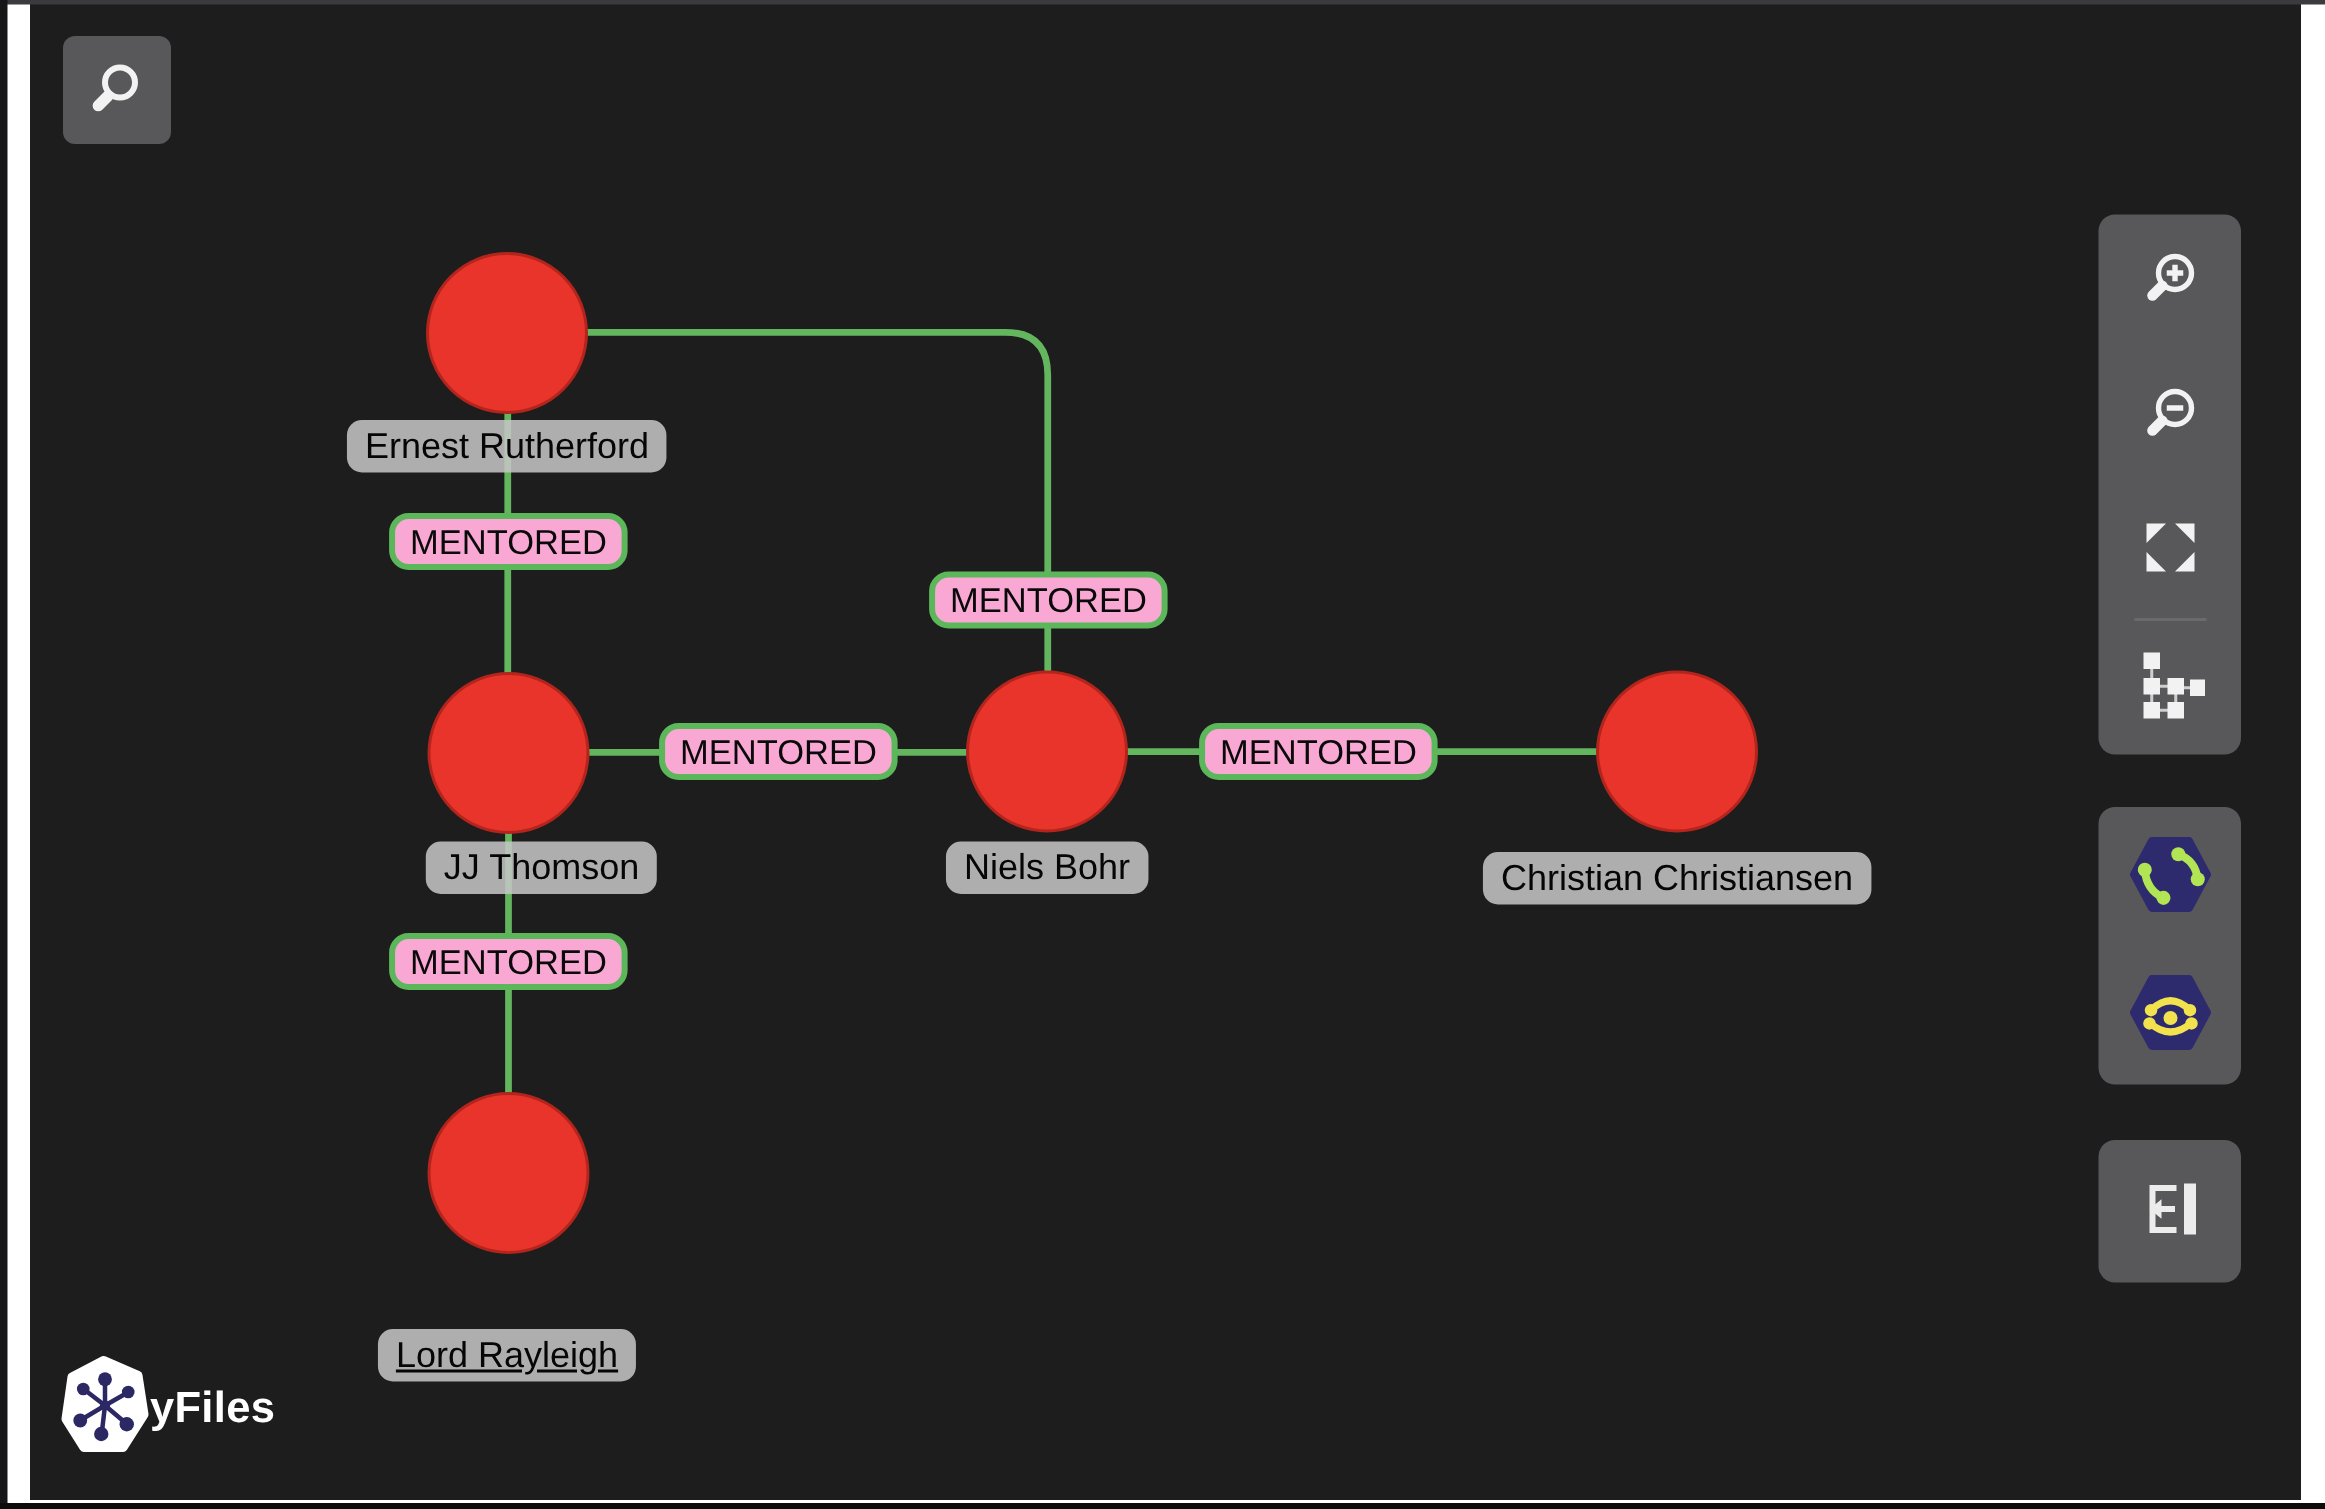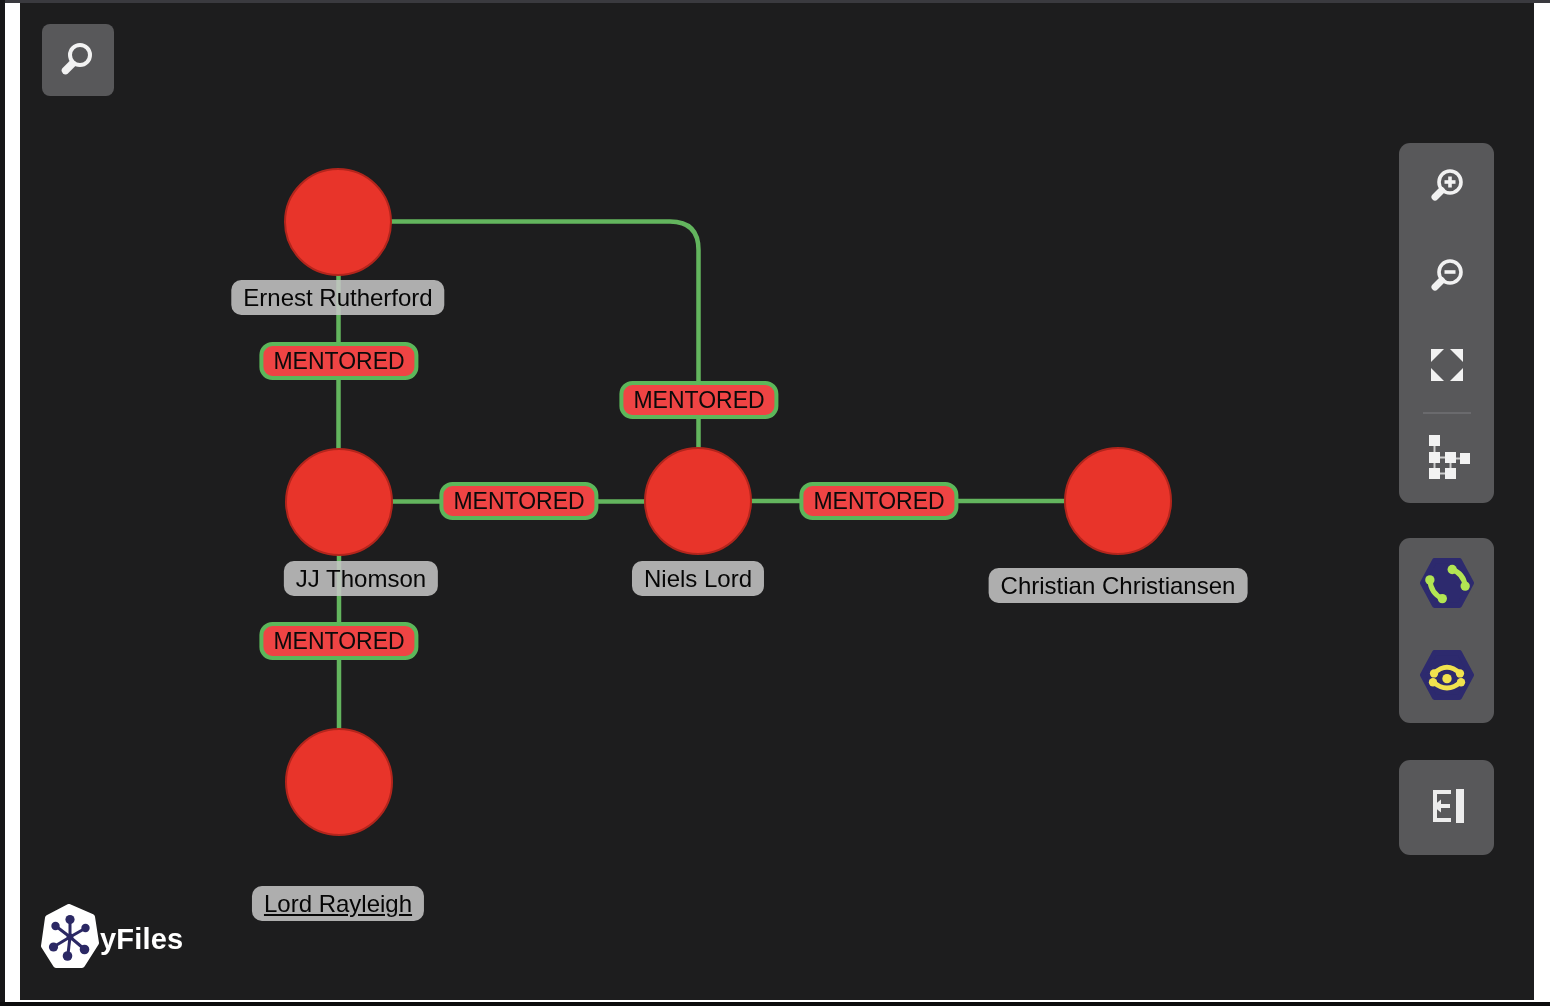--- a/index.html
+++ b/index.html
@@ -16,21 +16,21 @@
   .edge-layer{position:absolute;left:0;top:0;width:1514px;height:1000px;z-index:1;}
 
   .node{position:absolute;width:108px;height:108px;border-radius:50%;
     background:#e8342a;border:2px solid #b3251c;box-sizing:border-box;z-index:2;}
 
   .node-label{position:absolute;transform:translateX(-50%);z-index:3;
     background:rgba(198,198,198,0.86);color:#060606;font-size:24px;line-height:29px;
     padding:3px 12px;border-radius:10px;white-space:nowrap;}
 
   .edge-label{position:absolute;transform:translate(-50%,-50%);z-index:3;
-    background:#ef4444;border:4px solid #5cb75a;border-radius:13px;color:#0a0a0a;
+    background:#f9a8d4;border:4px solid #5cb75a;border-radius:13px;color:#0a0a0a;
     font-size:23px;line-height:26px;padding:2px 10px;white-space:nowrap;}
 
   .btn{display:flex;align-items:center;justify-content:center;background:transparent;
     border:none;padding:0;cursor:pointer;}
   .search-btn{position:absolute;left:22px;top:24px;width:72px;height:72px;
     background:#58585a;border-radius:8px;z-index:4;}
 
   .toolbar{position:absolute;left:1379px;width:95px;background:#58585a;border-radius:11px;
     display:flex;flex-direction:column;align-items:center;z-index:4;}
   .toolbar-main{top:143px;height:360px;}
@@ -61,21 +61,21 @@
     </svg>
 
     <div class="node" style="left:264px;top:168px;"></div>
     <div class="node" style="left:265px;top:448px;"></div>
     <div class="node" style="left:624px;top:447px;"></div>
     <div class="node" style="left:1044px;top:447px;"></div>
     <div class="node" style="left:265px;top:728px;"></div>
 
     <div class="node-label" style="left:318px;top:280px;">Ernest Rutherford</div>
     <div class="node-label" style="left:318px;top:561px;margin-left:23px;">JJ Thomson</div>
-    <div class="node-label" style="left:678px;top:561px;">Niels Lord</div>
+    <div class="node-label" style="left:678px;top:561px;">Niels Bohr</div>
     <div class="node-label" style="left:1098px;top:568px;padding-left:12px;">Christian Christiansen</div>
     <div class="node-label" style="left:318px;top:886px;text-decoration:underline;">Lord Rayleigh</div>
 
     <div class="edge-label" style="left:319px;top:361px;">MENTORED</div>
     <div class="edge-label" style="left:679px;top:400px;">MENTORED</div>
     <div class="edge-label" style="left:499px;top:501px;">MENTORED</div>
     <div class="edge-label" style="left:859px;top:501px;">MENTORED</div>
     <div class="edge-label" style="left:319px;top:641px;">MENTORED</div>
 
     <button class="btn search-btn">

